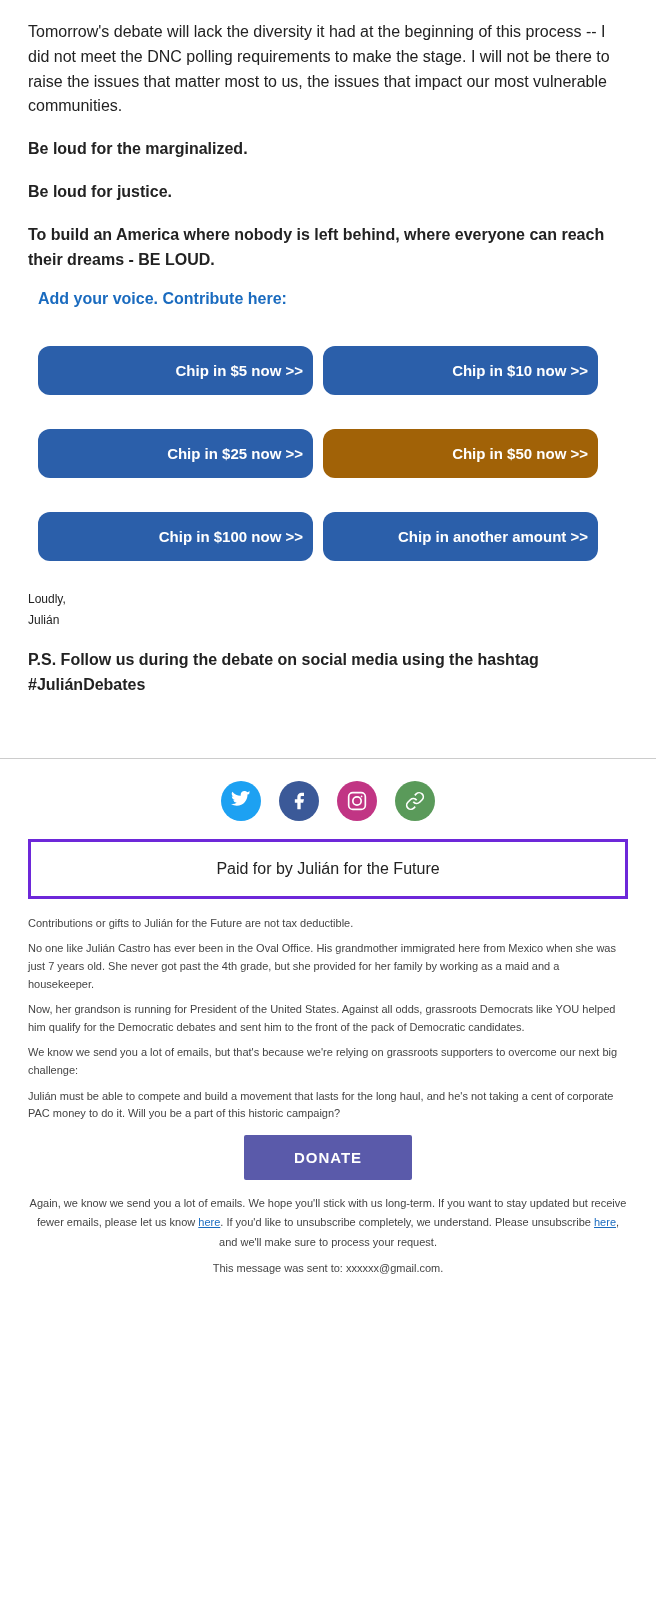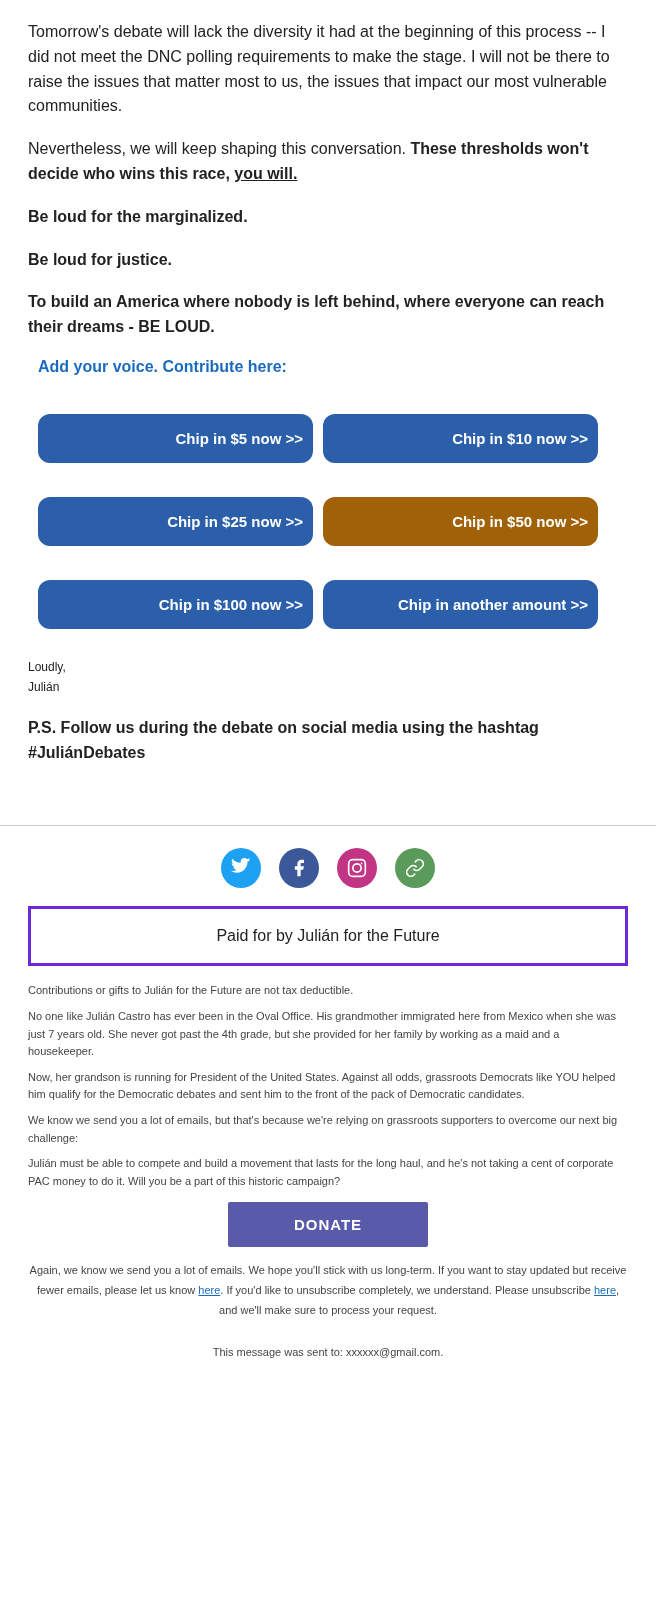--- a/index.html
+++ b/index.html
@@ -107,21 +107,21 @@
     .footer-text {
       padding: 0 28px;
       font-size: 11px;
       color: #444;
       text-align: left;
       line-height: 1.6;
       margin-bottom: 8px;
     }
     .donate-btn {
       display: block;
-      width: 200px;
+      width: 168px;
       margin: 12px auto 14px auto;
       padding: 14px 10px;
       background: #5a5aaa;
       color: #fff;
       font-size: 15px;
       font-weight: bold;
       text-align: center;
       border: none;
       border-radius: 2px;
       cursor: pointer;
@@ -136,23 +136,20 @@
     }
     .footer-bottom a { color: #1a6bbf; text-align: right; }
   </style>
 </head>
 <body>
 
 <div class="main-content">
 
   <p class="para">Tomorrow's debate will lack the diversity it had at the beginning of this process -- I did not meet the DNC polling requirements to make the stage. I will not be there to raise the issues that matter most to us, the issues that impact our most vulnerable communities.</p>
 
-  <p class="para">
-    <span>Nevertheless, we will keep shaping this conversation. </span><span class="bold">These thresholds won't decide who wins this race, </span><span class="bold underline">you will.</span>
-  </p>
 
 
   <p class="para bold">Be loud for the marginalized.</p>
 
   <p class="para bold">Be loud for justice.</p>
 
   <p class="para bold">To build an America where nobody is left behind, where everyone can reach their dreams - BE LOUD.</p>
 
   <div class="contribute-section">
     <span class="contribute-label link-blue">Add your voice. Contribute here:</span>
@@ -222,14 +219,14 @@
 <div class="footer-text">
   <p>Julián must be able to compete and build a movement that lasts for the long haul, and he's not taking a cent of corporate PAC money to do it. Will you be a part of this historic campaign?</p>
 </div>
 
 <button class="donate-btn">DONATE</button>
 
 <div class="footer-bottom">
   <p>
     <span>Again, we know we send you a lot of emails. We hope you'll stick with us long-term. If you want to stay updated but receive fewer emails, please let us know </span><a href="#">here</a><span>. If you'd like to unsubscribe completely, we understand. Please unsubscribe </span><a href="#">here</a><span>, and we'll make sure to process your request.</span>
   </p>
-  <p style="margin-top:22px;">This message was sent to: xxxxxx@gmail.com.</p>
+  <p style="margin-top:6px;">This message was sent to: xxxxxx@gmail.com.</p>
 </div>
 
 </body></html>

